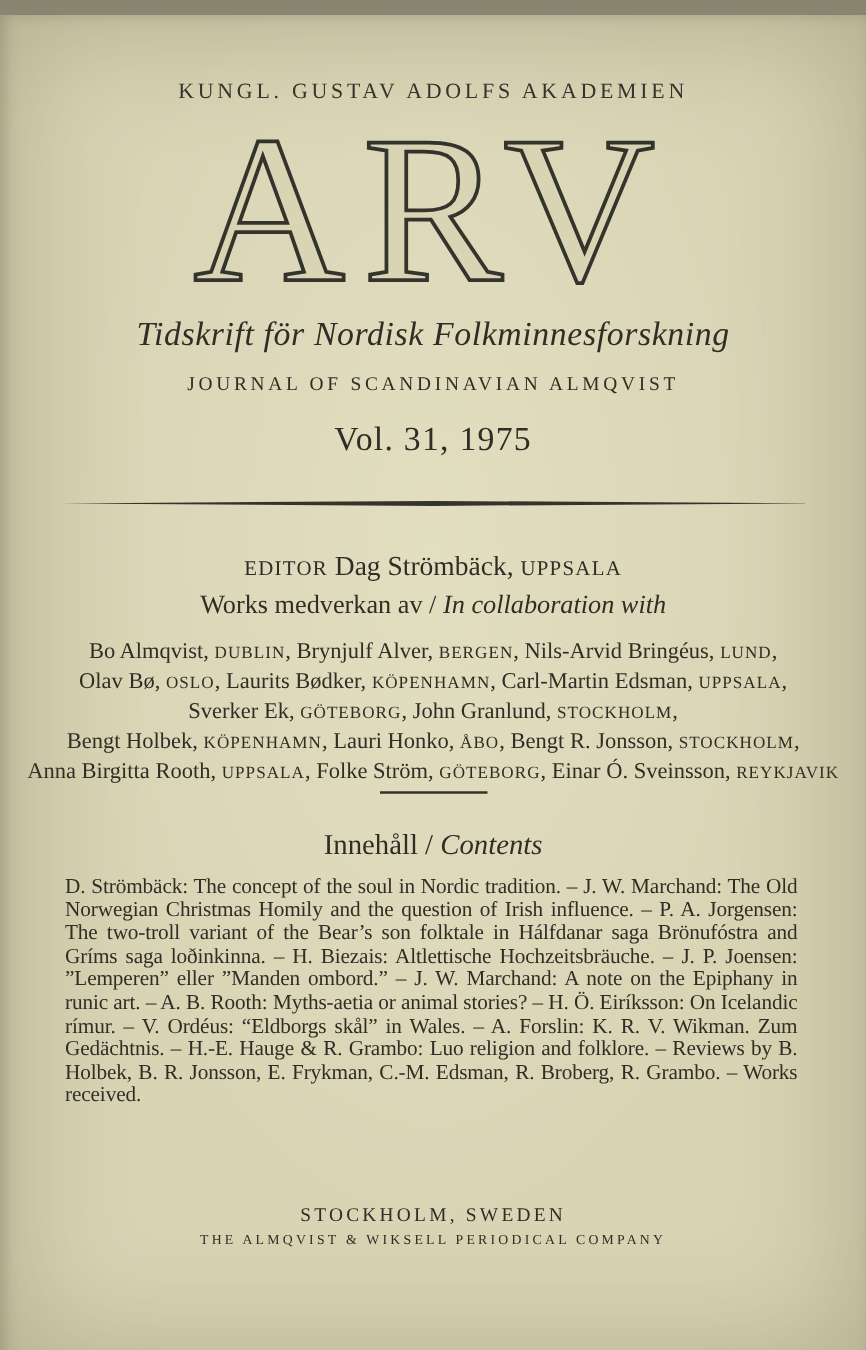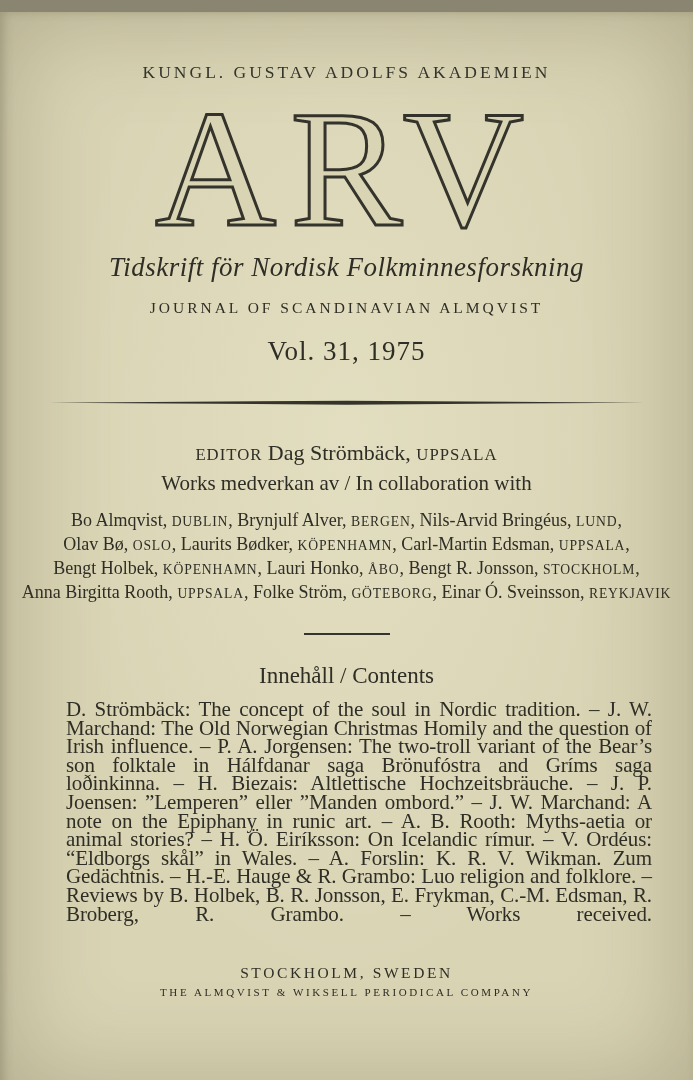--- a/index.html
+++ b/index.html
@@ -92,44 +92,44 @@
     background: #35342c;
   }
 
   .contents-heading {
     top: 651px;
     font-size: 23px;
   }
   .contents-paragraph {
     position: absolute;
     top: 688px;
-    left: 66px;
+    left: 52px;
     width: 586px;
-    font-size: 21px;
+    font-size: 17px;
     line-height: 18.6px;
     letter-spacing: -0.1px;
     text-align: justify;
     text-align-last: justify;
   }
 
   .publisher {
     top: 974px;
     font-size: 11px;
     letter-spacing: 2.6px;
   }
   .location {
     top: 952px;
     font-size: 15.5px;
     letter-spacing: 2.6px;
   }
 
   
   .seg-n  { }
   .seg-sc { font-size: 0.76em; letter-spacing: 0.06em; }
-  .seg-i  { }
+  .seg-i  { font-style: italic; }
 </style>
 </head>
 <body>
 
 <div class="page">
 
   <div class="center academy">KUNGL. GUSTAV ADOLFS AKADEMIEN</div>
 
   <div class="center arv">ARV</div>
 
@@ -143,20 +143,21 @@
     <polygon points="0,2.7 300,0.7 600,2.7 300,4.7" fill="#35342c"></polygon>
   </svg>
 
   <div class="center editor-line"><span class="seg-sc">EDITOR</span><span class="seg-n"> Dag Strömbäck, </span><span class="seg-sc">UPPSALA</span></div>
 
   <div class="center collab-intro"><span class="seg-n">Works medverkan av / </span><span class="seg-i">In collaboration with</span></div>
 
   <div class="center collaborators">
     <div><span class="seg-n">Bo Almqvist, </span><span class="seg-sc">DUBLIN</span><span class="seg-n">, Brynjulf Alver, </span><span class="seg-sc">BERGEN</span><span class="seg-n">, Nils-Arvid Bringéus, </span><span class="seg-sc">LUND</span><span class="seg-n">,</span></div>
     <div><span class="seg-n">Olav Bø, </span><span class="seg-sc">OSLO</span><span class="seg-n">, Laurits Bødker, </span><span class="seg-sc">KÖPENHAMN</span><span class="seg-n">, Carl-Martin Edsman, </span><span class="seg-sc">UPPSALA</span><span class="seg-n">,</span></div>
+    <div><span class="seg-n">Sverker Ek, </span><span class="seg-sc">GÖTEBORG</span><span class="seg-n">, John Granlund, </span><span class="seg-sc">STOCKHOLM</span><span class="seg-n">,</span></div>
     <div><span class="seg-n">Bengt Holbek, </span><span class="seg-sc">KÖPENHAMN</span><span class="seg-n">, Lauri Honko, </span><span class="seg-sc">ÅBO</span><span class="seg-n">, Bengt R. Jonsson, </span><span class="seg-sc">STOCKHOLM</span><span class="seg-n">,</span></div>
     <div><span class="seg-n">Anna Birgitta Rooth, </span><span class="seg-sc">UPPSALA</span><span class="seg-n">, Folke Ström, </span><span class="seg-sc">GÖTEBORG</span><span class="seg-n">, Einar Ó. Sveinsson, </span><span class="seg-sc">REYKJAVIK</span></div>
   </div>
 
   <div class="short-rule"></div>
 
   <div class="center contents-heading"><span class="seg-n">Innehåll / </span><span class="seg-i">Contents</span></div>
 
   <div class="contents-paragraph">D. Strömbäck: The concept of the soul in Nordic tradition. – J. W. Marchand: The Old Norwegian Christmas Homily and the question of Irish influence. – P. A. Jorgensen: The two-troll variant of the Bear’s son folktale in Hálfdanar saga Brönufóstra and Gríms saga loðinkinna. – H. Biezais: Altlettische Hochzeitsbräuche. – J. P. Joensen: ”Lemperen” eller ”Manden ombord.” – J. W. Marchand: A note on the Epiphany in runic art. – A. B. Rooth: Myths-aetia or animal stories? – H. Ö. Eiríksson: On Icelandic rímur. – V. Ordéus: “Eldborgs skål” in Wales. – A. Forslin: K. R. V. Wikman. Zum Gedächtnis. – H.-E. Hauge &amp; R. Grambo: Luo religion and folklore. – Reviews by B. Holbek, B. R. Jonsson, E. Frykman, C.-M. Edsman, R. Broberg, R. Grambo. – Works received.</div>
 

